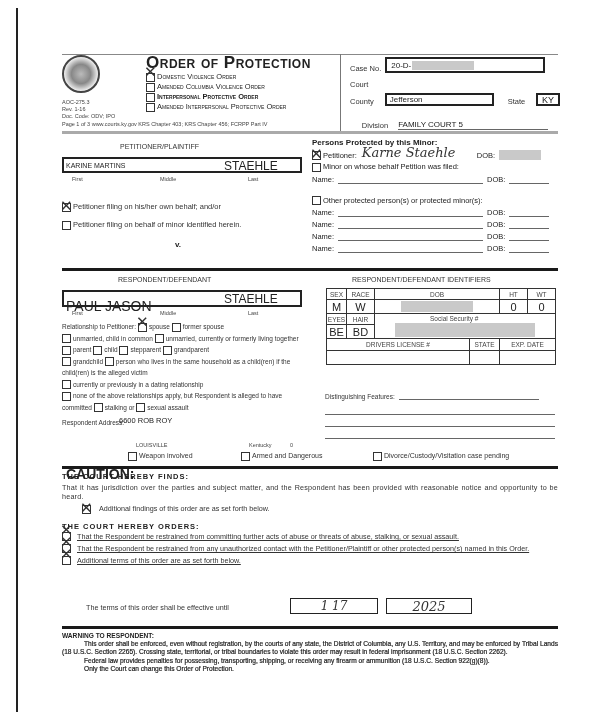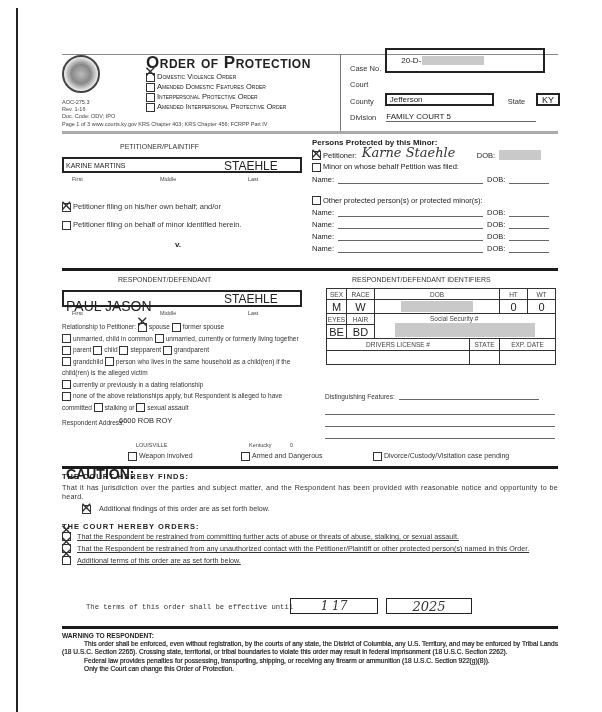--- a/index.html
+++ b/index.html
@@ -28,50 +28,50 @@
 <body>
 
 <div class="abs leftbar"></div>
 
 <div class="abs hr-thin" style="left:62px;top:54px;width:496px;"></div>
 <div class="abs" style="left:62px;top:55px;width:38px;height:38px;border-radius:50%;border:2px solid #444;background:radial-gradient(circle,#bbb 0%,#888 40%,#eee 70%,#666 100%);"></div>
 
 <div class="abs sc" style="left:146px;top:53px;font-size:17px;font-weight:bold;letter-spacing:0.5px;">Order of Protection</div>
 <div class="abs" style="left:146px;top:72px;">
   <div style="font-size:7.5px;line-height:10px;" class="sc"><span class="cb checked"></span><span>Domestic Violence Order</span></div>
-  <div style="font-size:7.5px;line-height:10px;" class="sc"><span class="cb"></span><span>Amended Domestic Features Order</span></div>
-  <div style="font-size:7.5px;line-height:10px;" class="sc"><span class="cb"></span><span>Interpersonal Protective Order</span></div>
+  <div style="font-size:7.5px;line-height:10px;" class="sc"><span class="cb"></span><span>Amended Columbia Violence Order</span></div>
+  <div style="font-size:7.5px;line-height:10px;font-weight:bold;" class="sc"><span class="cb"></span><span>Interpersonal Protective Order</span></div>
   <div style="font-size:7.5px;line-height:10px;" class="sc"><span class="cb"></span><span>Amended Interpersonal Protective Order</span></div>
 </div>
 <div class="abs tiny" style="left:62px;top:99px;line-height:7px;">
   <div>AOC-275.3</div>
   <div>Rev. 1-16</div>
   <div>Doc. Code: ODV; IPO</div>
 </div>
 <div class="abs tiny" style="left:62px;top:121px;">Page 1 of 3 www.courts.ky.gov KRS Chapter 403; KRS Chapter 456; FCRPP Part IV</div>
 <div class="abs" style="left:340px;top:54px;width:1px;height:77px;background:#777;"></div>
 
 <div class="abs" style="left:350px;top:58px;width:210px;">
   <div class="row" style="height:15px;">
       <span class="lbl">Case No.</span>
-    <div class="boxed" style="margin-left:4px;width:160px;height:25px;font-size:8px;padding-left:14px;display:flex;align-items:center;">
+    <div class="boxed" style="margin-left:4px;width:160px;height:16px;font-size:8px;padding-left:4px;display:flex;align-items:center;">
         <span>20-D-</span>
         <span class="redact" style="display:inline-block;width:62px;height:9px;margin-left:1px;"></span>
       </div>
     </div>
   <div class="row" style="height:16px;">
       <span class="lbl">Court</span>
     </div>
   <div class="row" style="height:17px;gap:8px;">
       <span class="lbl">County</span>
     <div class="boxed" style="margin-left:3px;width:110px;height:13px;font-size:8px;padding-left:3px;">Jefferson</div>
     <span class="lbl" style="margin-left:6px;">State</span>
     <div class="boxed" style="margin-left:3px;width:24px;height:13px;font-size:9px;text-align:center;">KY</div>
     </div>
-  <div class="row" style="height:16px;">
+  <div class="row" style="height:24px;justify-content:center;">
       <span class="lbl">Division</span>
     <div class="uline" style="margin-left:10px;width:150px;font-size:8px;">FAMILY COURT 5</div>
     </div>
 </div>
 <div class="abs" style="left:62px;top:131px;width:496px;height:3px;background:#aaa;"></div>
 
 <div class="abs small" style="left:120px;top:143px;font-size:7px;">PETITIONER/PLAINTIFF</div>
 <div class="abs boxed" style="left:62px;top:157px;width:240px;height:16px;">
   <span class="abs" style="left:2px;top:3px;font-size:7px;">KARINE MARTINS</span>
   <span class="abs" style="left:160px;top:0px;font-size:12px;">STAEHLE</span>
@@ -228,21 +228,21 @@
     </div>
   <div style="display:flex;margin-bottom:3px;align-items:center;">
       <span class="cb checked" style="flex:none;margin-right:6px;"></span>
       <span style="text-align:justify;">That the Respondent be restrained from any unauthorized contact with the Petitioner/Plaintiff or other protected person(s) named in this Order.</span>
     </div>
   <div style="display:flex;">
       <span class="cb checked" style="flex:none;margin-right:6px;"></span>
       <span>Additional terms of this order are as set forth below.</span>
     </div>
 </div>
-<div class="abs" style="left:86px;top:603px;font-size:7.2px;color:#333;font-family:Liberation Mono, monospace;">The terms of this order shall be effective until</div>
+<div class="abs" style="left:86px;top:603px;font-size:7.2px;color:#333;">The terms of this order shall be effective until</div>
 <div class="abs boxed hand" style="left:290px;top:598px;width:88px;height:16px;font-size:12px;text-align:center;border-width:1.5px;">1 17</div>
 <div class="abs boxed hand" style="left:386px;top:598px;width:86px;height:16px;font-size:13px;text-align:center;border-width:1.5px;">2025</div>
 
 <div class="abs hr-thick" style="left:62px;top:626px;width:496px;"></div>
 
 <div class="abs" style="left:62px;top:632px;width:496px;font-size:6.6px;line-height:8.2px;color:#222;font-weight:bold;">
   <div>WARNING TO RESPONDENT:</div>
   <div style="text-indent:22px;text-align:justify;font-weight:normal;-webkit-text-stroke:0.2px #222;">This order shall be enforced, even without registration, by the courts of any state, the District of Columbia, any U.S. Territory, and may be enforced by Tribal Lands (18 U.S.C. Section 2265). Crossing state, territorial, or tribal boundaries to violate this order may result in federal imprisonment (18 U.S.C. Section 2262).</div>
   <div style="text-indent:22px;font-weight:normal;-webkit-text-stroke:0.2px #222;">Federal law provides penalties for possessing, transporting, shipping, or receiving any firearm or ammunition (18 U.S.C. Section 922(g)(8)).</div>
   <div style="text-indent:22px;font-weight:normal;-webkit-text-stroke:0.2px #222;">Only the Court can change this Order of Protection.</div>

